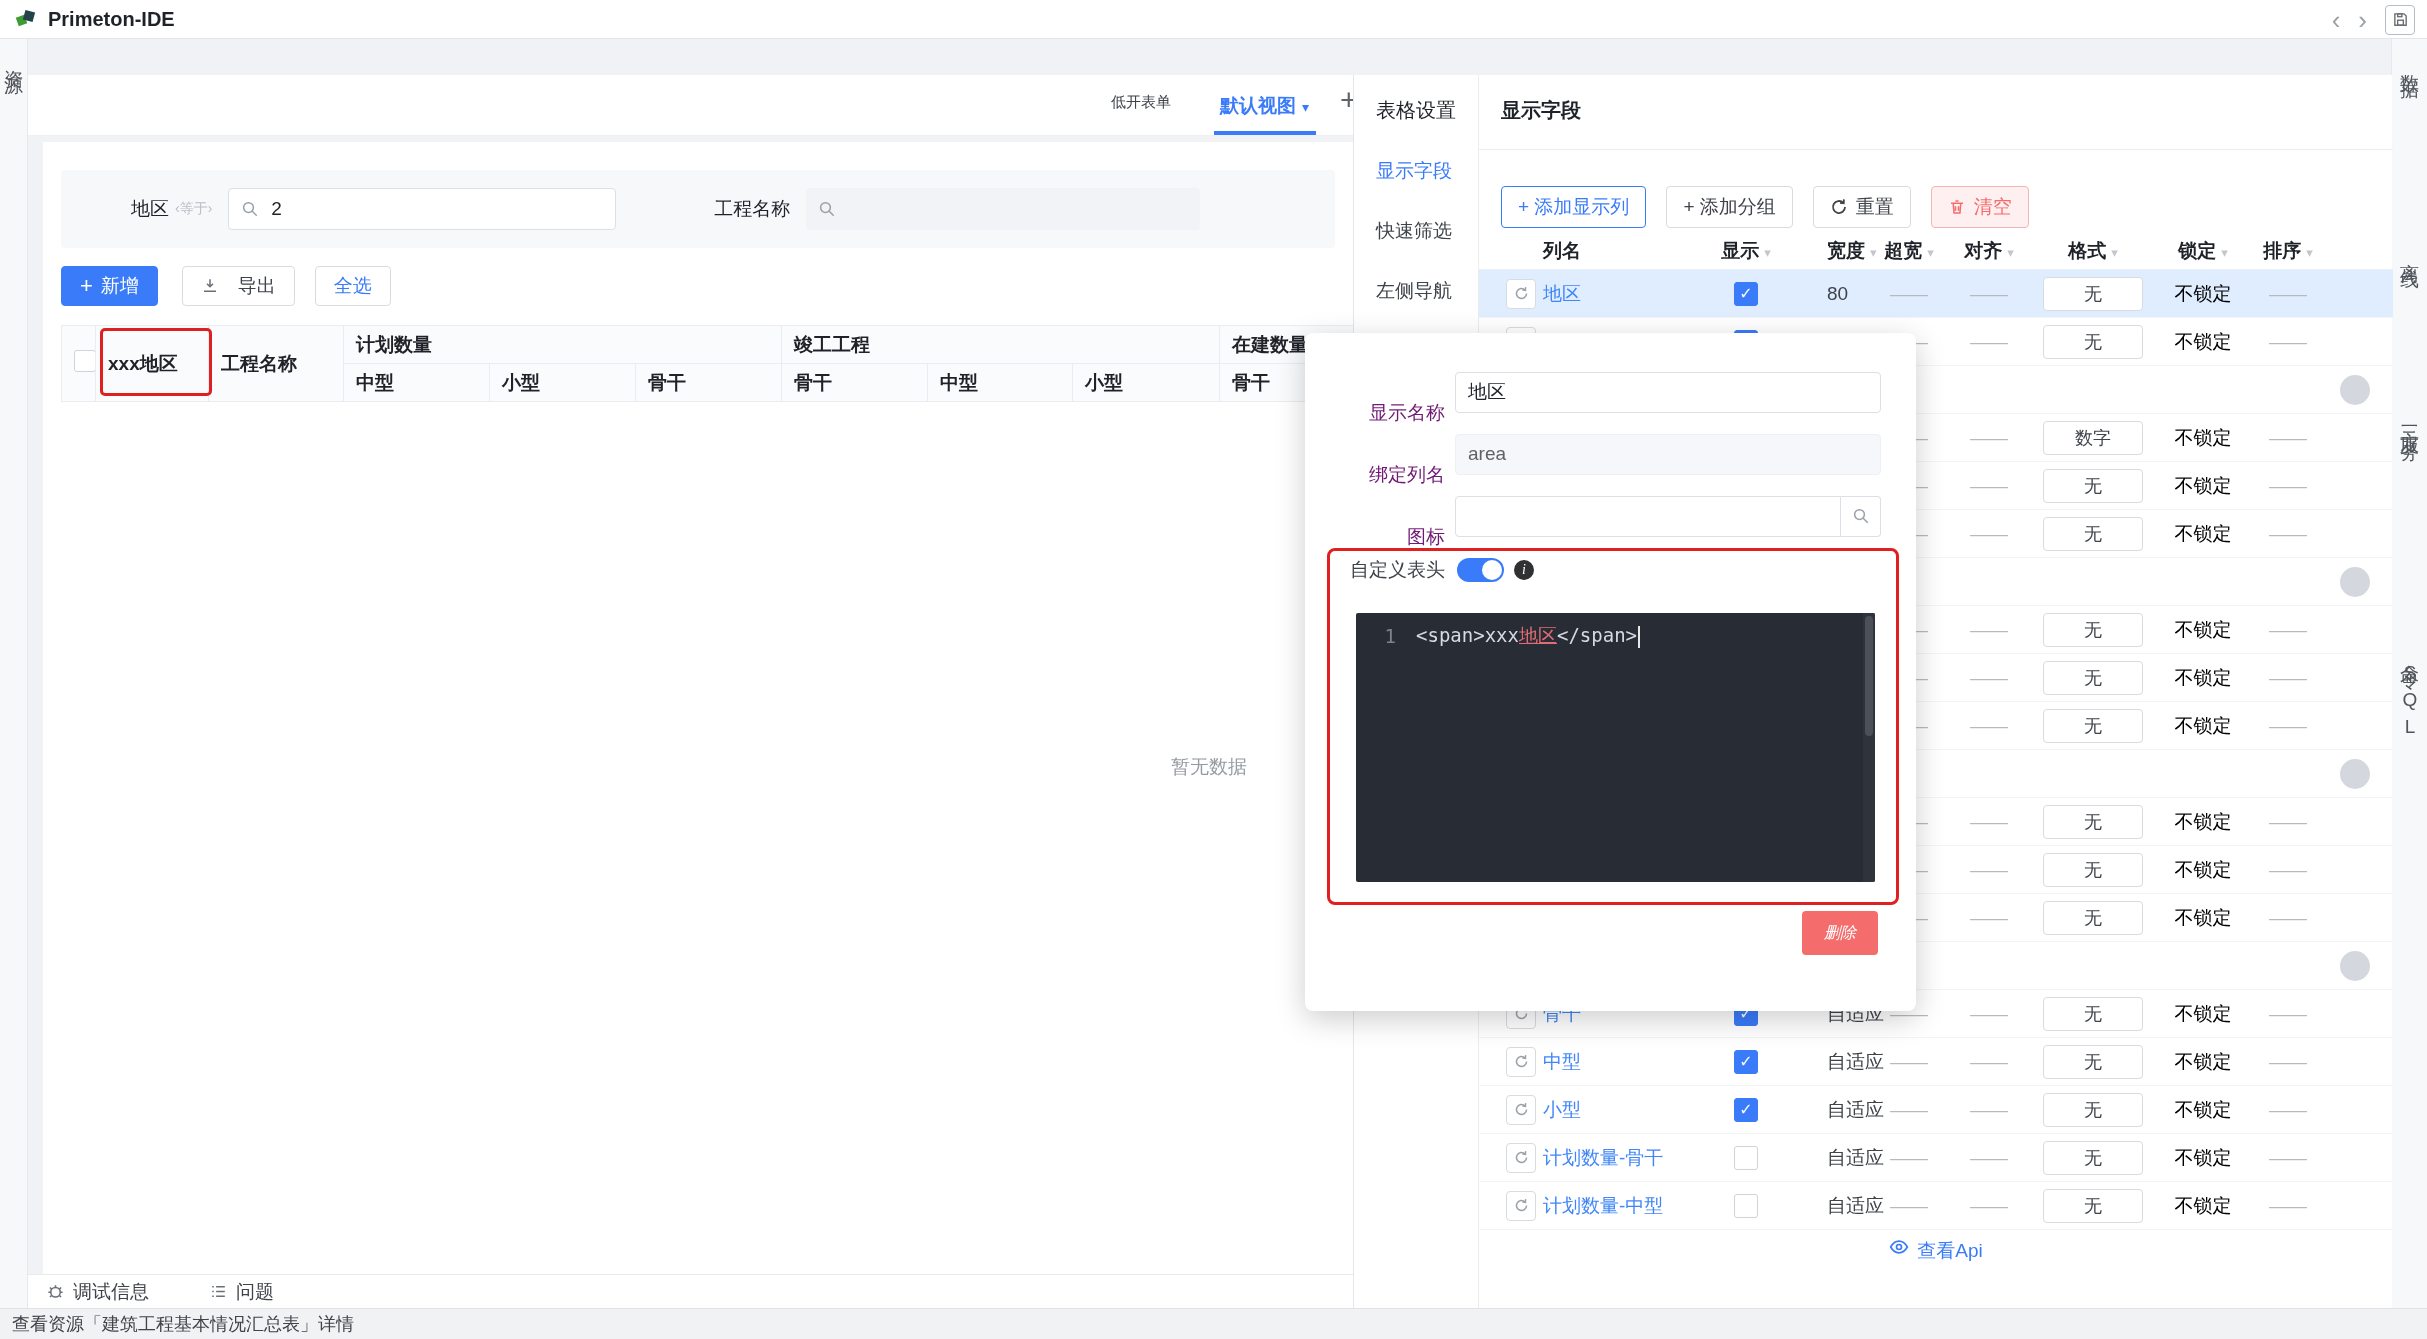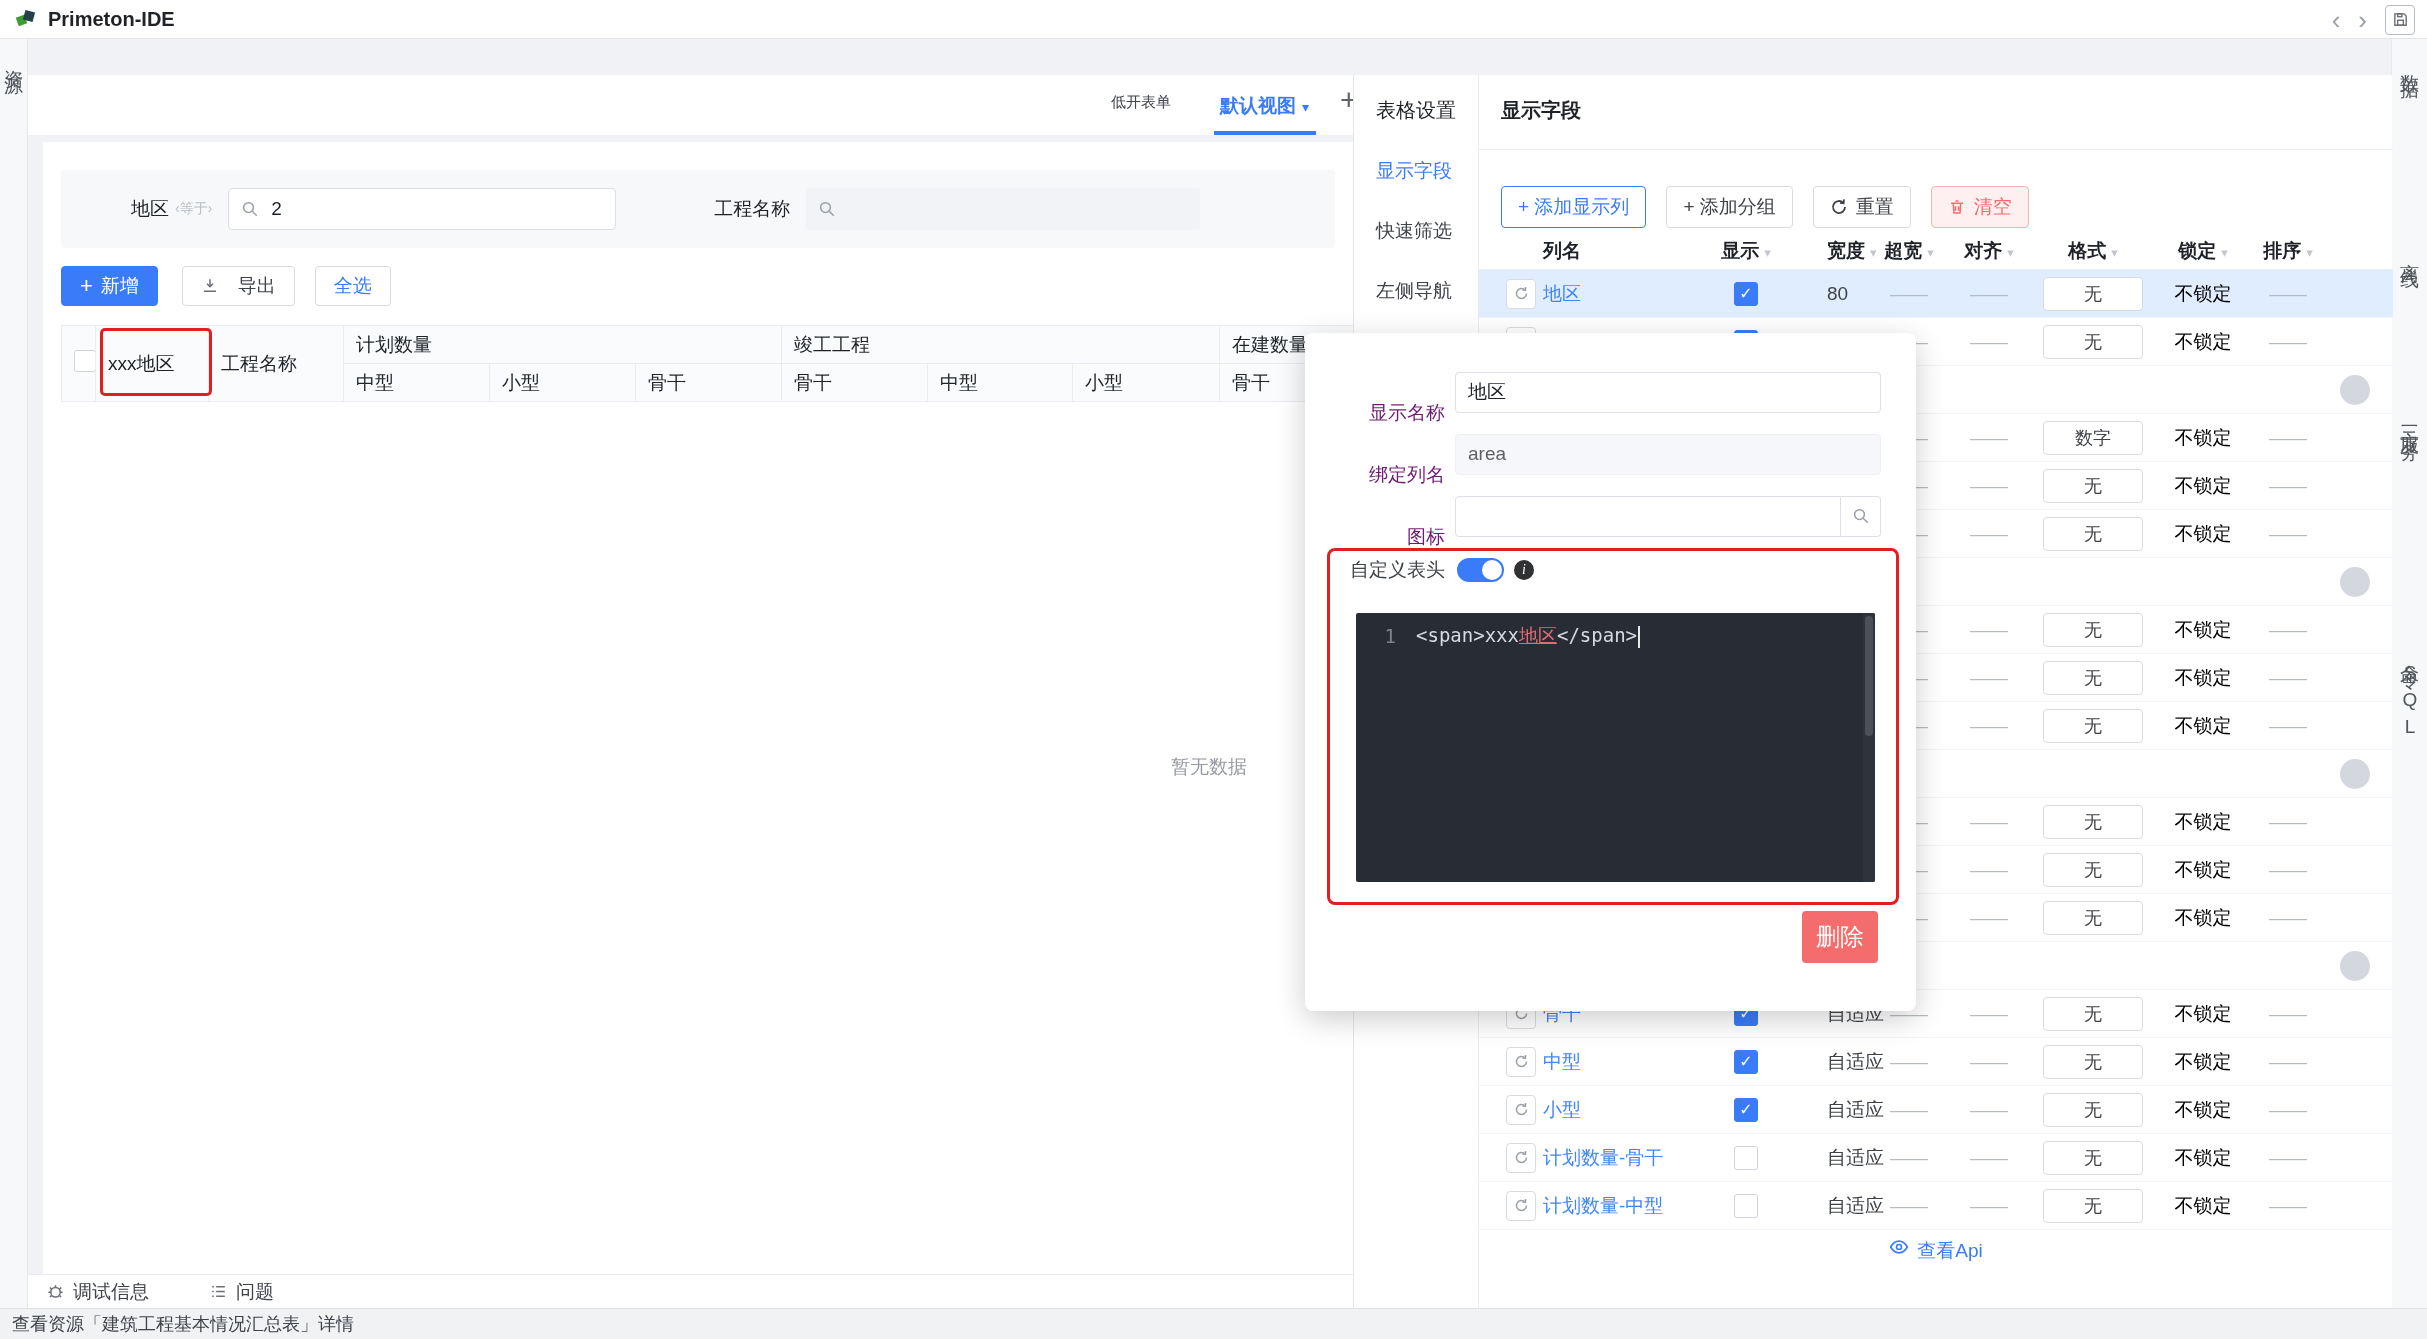--- a/index.html
+++ b/index.html
@@ -56,21 +56,21 @@
   .btn svg{margin-right:8px;}
   #btn-add{background:#3a7bfa;border-color:#3a7bfa;color:#fff;}
   #btn-add .plus{font-size:22px;margin-right:8px;line-height:1;}
   #btn-export{margin-left:24px;color:#3f434a;gap:11px;}
   #btn-export svg{color:#6b7077;}
   #btn-selall{margin-left:20px;color:#3a7bfa;}
 
   
   #mtable-wrap{position:absolute;left:18px;top:183px;width:1292px;}
   table.mtable{border-collapse:collapse;table-layout:fixed;width:1358px;}
-  table.mtable th{border:1px solid #e9ecf1;background:#fafbfc;font-size:19px;font-weight:400;color:#1f2329;text-align:left;padding:0 12px;height:38px;box-sizing:border-box;white-space:nowrap;overflow:hidden;}
+  table.mtable th{border:1px solid #e9ecf1;background:#fafbfc;font-size:19px;font-weight:700;color:#1f2329;text-align:left;padding:0 12px;height:38px;box-sizing:border-box;white-space:nowrap;overflow:hidden;}
   th.c-check{text-align:center;padding:0;}
   .checkbox{display:inline-flex;align-items:center;justify-content:center;width:22px;height:22px;border:1px solid #cfd3da;border-radius:3px;background:#fff;box-sizing:border-box;}
   #empty-text{position:absolute;left:1128px;top:612px;font-size:19px;color:#969ba3;}
 
   
   #statusbar{position:absolute;left:28px;top:1274px;width:1325px;height:34px;background:#fff;border-top:1px solid #e8eaec;box-sizing:border-box;display:flex;align-items:center;}
   .sb-item{display:flex;align-items:center;font-size:19px;color:#3f434a;margin-left:18px;}
   .sb-item svg{color:#6b7077;margin-right:8px;}
   #sb-problems{margin-left:60px;}
   #footer{position:absolute;left:0;top:1308px;width:2427px;height:31px;background:#f1f2f3;border-top:1px solid #dfe1e4;box-sizing:border-box;display:flex;align-items:center;}
@@ -132,21 +132,21 @@
   #editor{position:absolute;left:51px;top:280px;width:519px;height:269px;background:#282c34;border-radius:2px;overflow:hidden;}
   .code-line{display:flex;align-items:center;height:30px;margin-top:8px;font-family:"DejaVu Sans Mono","Liberation Mono",monospace;font-size:19px;}
   .code-line .ln{width:40px;text-align:right;color:#7d828b;flex:0 0 auto;}
   .code-line .code{margin-left:20px;white-space:pre;}
   .code .tag{color:#d7dae0;}
   .code .plain{color:#d7dae0;}
   .code .hl{color:#e06c75;text-decoration:underline;}
   .caret-bar{display:inline-block;width:2px;height:22px;background:#e8e8e8;vertical-align:middle;margin-left:1px;}
   #ed-scrollbar{position:absolute;right:0;top:0;width:12px;height:100%;background:#2f333b;}
   #ed-thumb{position:absolute;left:2px;top:3px;width:8px;height:120px;border-radius:4px;background:#4b5059;}
-  #dlg-delete{position:absolute;left:497px;top:578px;width:76px;height:52px;background:#f56c6c;color:#fff;border:none;border-radius:4px;font-size:24px;font-family:inherit;}
+  #dlg-delete{position:absolute;left:497px;top:578px;width:76px;height:44px;background:#f56c6c;color:#fff;border:none;border-radius:4px;font-size:16px;font-family:inherit;font-style:italic;}
 
   
   .annotation{position:absolute;border:3px solid #e02020;border-radius:5px;z-index:30;pointer-events:none;}
   #anno-header-cell{left:100px;top:328px;width:106px;height:62px;}
   #anno-custom-header{left:1327px;top:548px;width:566px;height:351px;border-radius:8px;}
 </style>
 </head>
 <body>
 
 <svg width="0" height="0" style="position:absolute">

